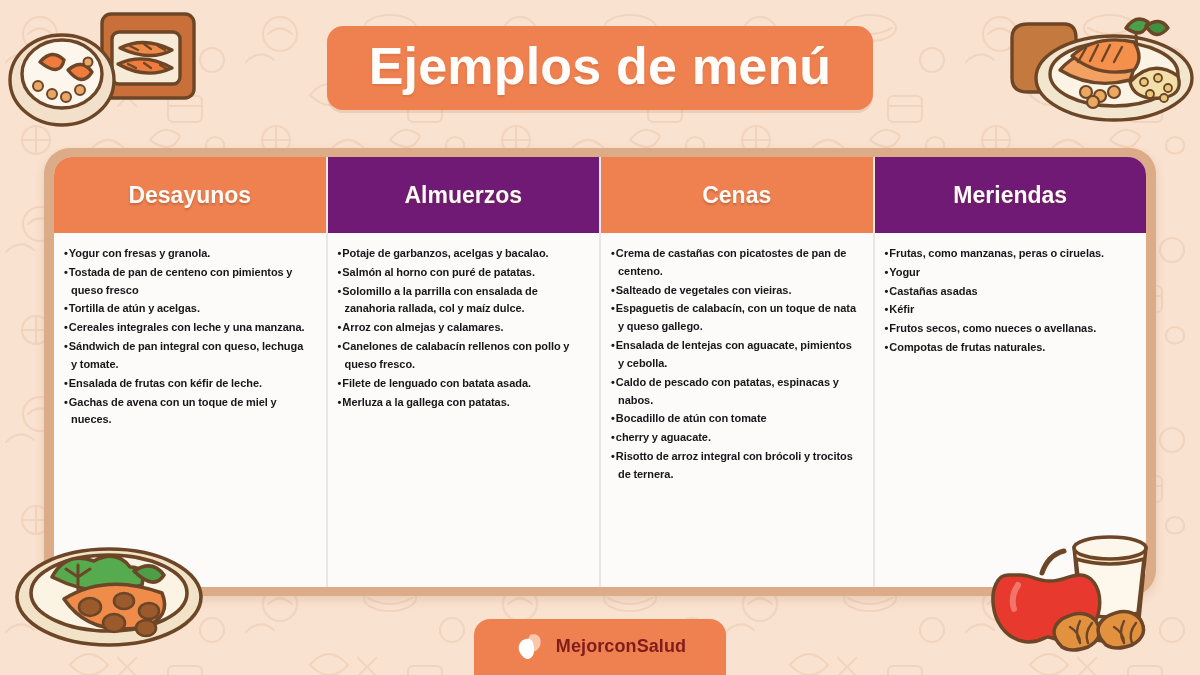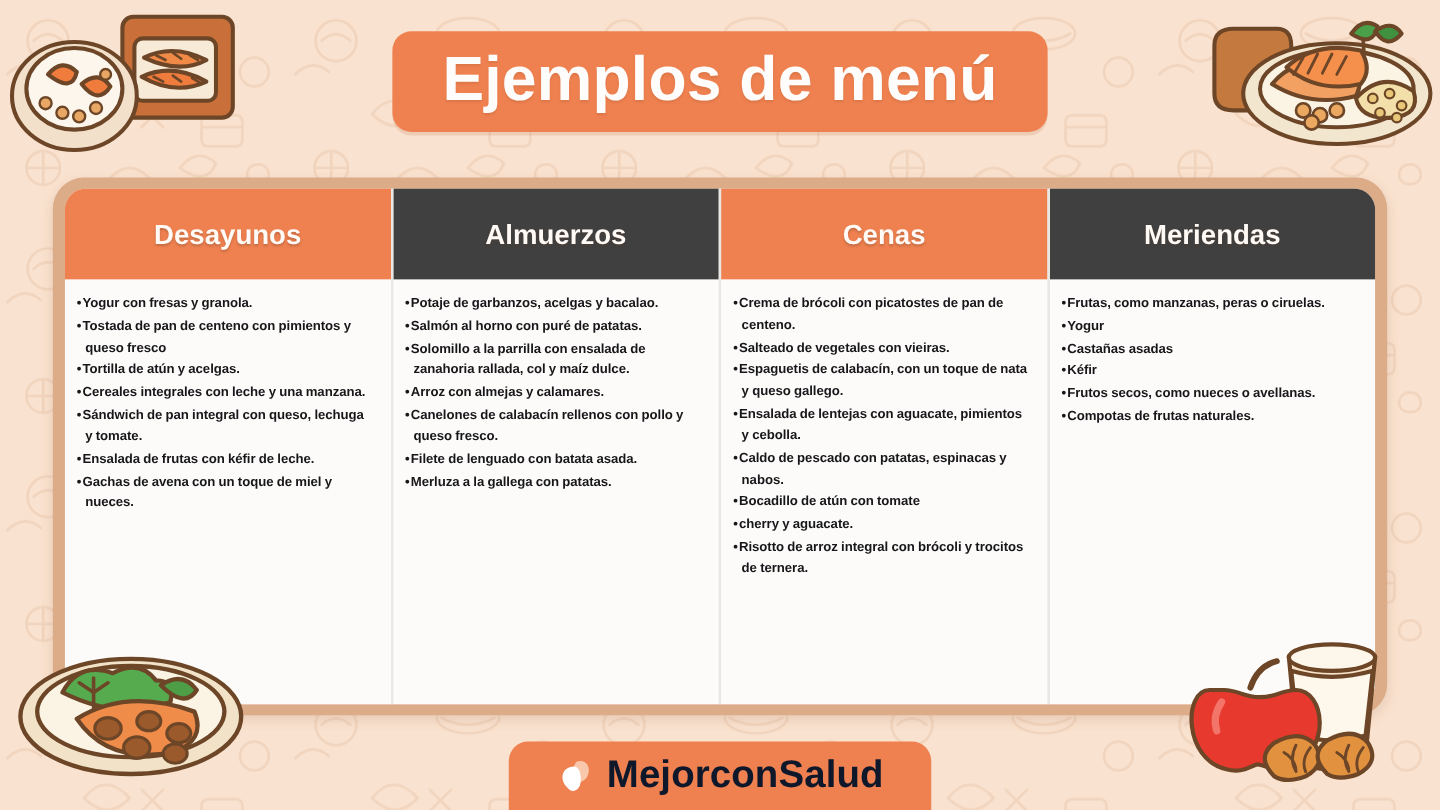--- a/index.html
+++ b/index.html
@@ -67,21 +67,21 @@
   }
   .col-head h2{
     margin:0;
     color:#fffaf6;
     font-size:23px;
     font-weight:bold;
     line-height:1;
     text-shadow:0 2px 2px rgba(90,55,35,.30);
   }
   .head-orange{background:#ef8150;}
-  .head-brown{background:#404040;}
+  .head-brown{background:#701a75;}
 
   .col-body{
     flex:1 1 auto;
     padding:12px 14px 10px 10px;
     background:#fcfbfa;
     overflow:hidden;
   }
   .col-body ul{
     list-style:none;margin:0;padding:0;
   }
@@ -107,21 +107,21 @@
     display:flex;justify-content:center;
   }
   .logo-pill{
     background:#ef8150;
     border-radius:16px 16px 0 0;
     padding:11px 40px 14px;
     display:flex;align-items:center;gap:11px;
   }
   .logo-mark{width:31px;height:31px;flex:0 0 auto;display:block;}
   .logo-text{
-    color:#0f172a;font-size:32px;font-weight:bold;line-height:1;
+    color:#7f1d1d;font-size:18px;font-weight:bold;line-height:1;
     letter-spacing:.1px;
   }
 
   
   .art{position:absolute;z-index:5;pointer-events:none;}
   .art-tl{left:2px;top:2px;width:208px;height:132px;z-index:2;}
   .art-tr{right:2px;top:0px;width:204px;height:132px;z-index:2;}
   .art-bl{left:8px;bottom:22px;width:202px;height:122px;}
   .art-br{right:6px;bottom:20px;width:206px;height:120px;}
 </style>
@@ -285,21 +285,21 @@
       </ul>
     </div>
   </div>
 
   <div class="col">
     <div class="col-head head-orange">
       <h2>Cenas</h2>
     </div>
     <div class="col-body">
       <ul>
-        <li>Crema de brócoli con picatostes de pan de centeno.</li>
+        <li>Crema de castañas con picatostes de pan de centeno.</li>
         <li>Salteado de vegetales con vieiras.</li>
         <li>Espaguetis de calabacín, con un toque de nata y queso gallego.</li>
         <li>Ensalada de lentejas con aguacate, pimientos y cebolla.</li>
         <li>Caldo de pescado con patatas, espinacas y nabos.</li>
         <li>Bocadillo de atún con tomate</li>
         <li>cherry y aguacate.</li>
         <li>Risotto de arroz integral con brócoli y trocitos de ternera.</li>
       </ul>
     </div>
   </div>

